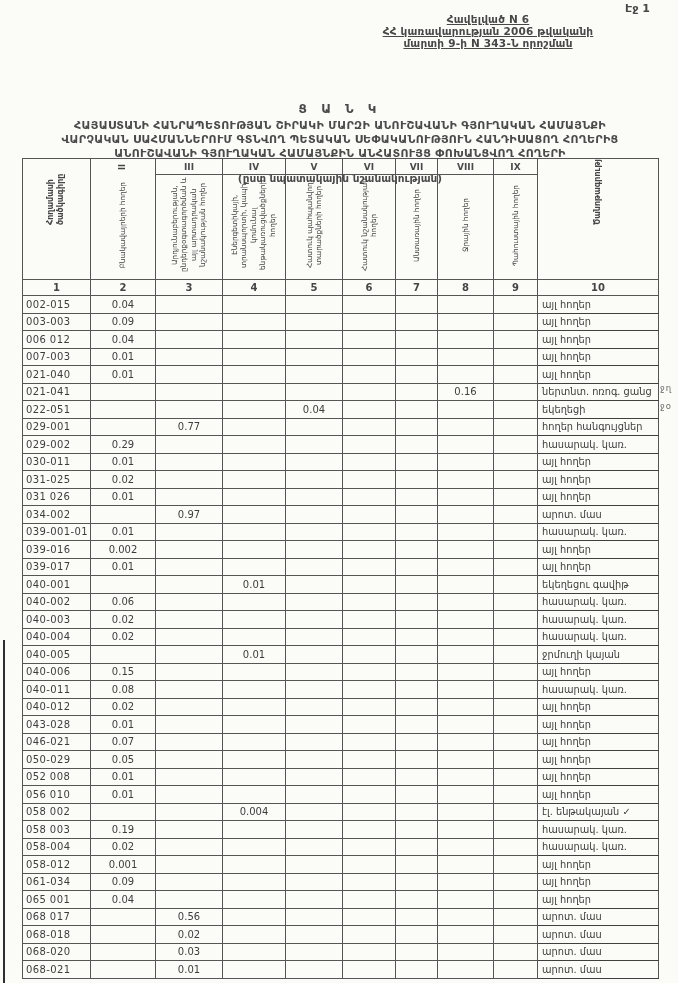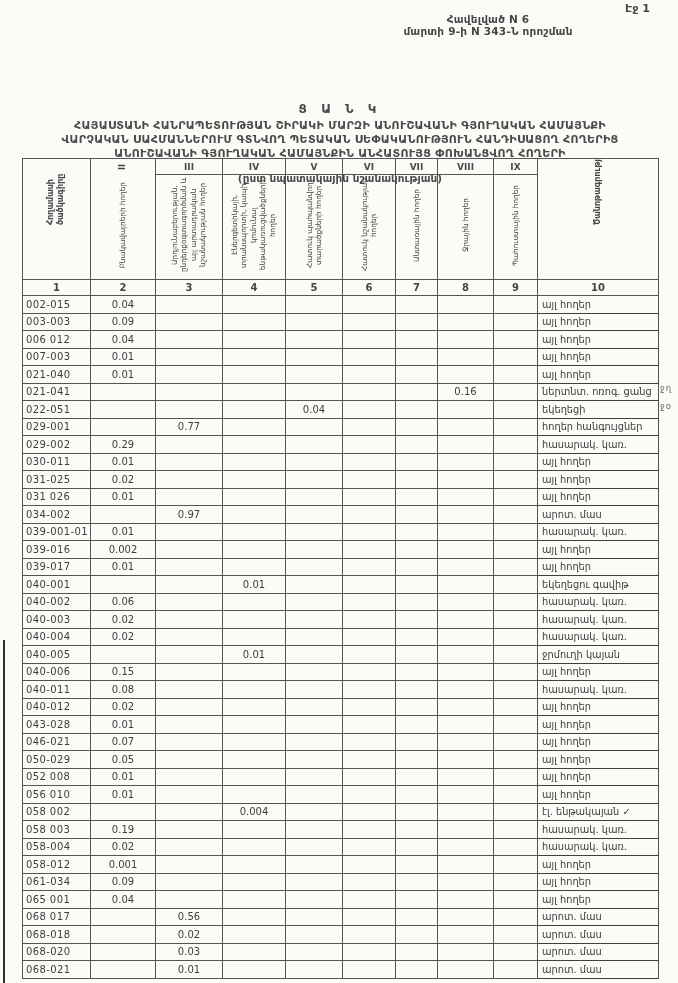--- a/index.html
+++ b/index.html
@@ -6,21 +6,21 @@
   body{
     width:678px;height:983px;position:relative;overflow:hidden;
     background:#fbfbf8;
     font-family:"DejaVu Sans", sans-serif;
     color:#3d3d3d;
     -webkit-font-smoothing:antialiased;
   }
   
   .page-num{position:absolute;top:2px;right:28px;font-size:11px;font-weight:700;color:#474747;}
   .doc-ref{position:absolute;top:13px;right:40px;width:300px;text-align:center;
-    font-size:10.5px;font-weight:700;line-height:12px;color:#474747;letter-spacing:.2px;}
+    font-size:10.5px;font-weight:700;line-height:12px;color:#474747;letter-spacing:.2px;text-decoration:underline;}
   
   .title-block{position:absolute;top:56px;left:20px;width:640px;text-align:center;color:#4a4a4a;}
   .title-caption{font-size:12px;font-weight:700;letter-spacing:5px;margin-bottom:3px;margin-top:46px;}
   .title-line{font-size:11px;font-weight:700;letter-spacing:.3px;line-height:14px;}
   .title-sub{font-size:10.5px;font-weight:700;margin-top:11px;}
   
   .land-table{position:absolute;left:22px;top:158px;width:636px;border-collapse:collapse;
     table-layout:fixed;border:1.5px solid #3a3a3a;}
   .land-table td,.land-table th{border:1px solid #555;padding:0;overflow:hidden;
     font-weight:400;color:#3d3d3d;}
@@ -43,20 +43,21 @@
 </style>
 </head>
 <body>
 
 <div class="edge-line"></div>
 
 <div class="page-num">Էջ 1</div>
 
 <div class="doc-ref">
   <div>Հավելված N 6</div>
+  <div>ՀՀ կառավարության 2006 թվականի</div>
   <div>մարտի 9-ի N 343-Ն որոշման</div>
 </div>
 
 <div class="title-block">
   <div class="title-caption">Ց Ա Ն Կ</div>
   <div class="title-line">ՀԱՅԱՍՏԱՆԻ ՀԱՆՐԱՊԵՏՈՒԹՅԱՆ ՇԻՐԱԿԻ ՄԱՐԶԻ ԱՆՈՒՇԱՎԱՆԻ ԳՅՈՒՂԱԿԱՆ ՀԱՄԱՅՆՔԻ</div>
   <div class="title-line">ՎԱՐՉԱԿԱՆ ՍԱՀՄԱՆՆԵՐՈՒՄ ԳՏՆՎՈՂ ՊԵՏԱԿԱՆ ՍԵՓԱԿԱՆՈՒԹՅՈՒՆ ՀԱՆԴԻՍԱՑՈՂ ՀՈՂԵՐԻՑ</div>
   <div class="title-line">ԱՆՈՒՇԱՎԱՆԻ ԳՅՈՒՂԱԿԱՆ ՀԱՄԱՅՆՔԻՆ ԱՆՀԱՏՈՒՅՑ ՓՈԽԱՆՑՎՈՂ ՀՈՂԵՐԻ</div>
   <div class="title-sub">(ըստ նպատակային նշանակության)</div>
 </div>

